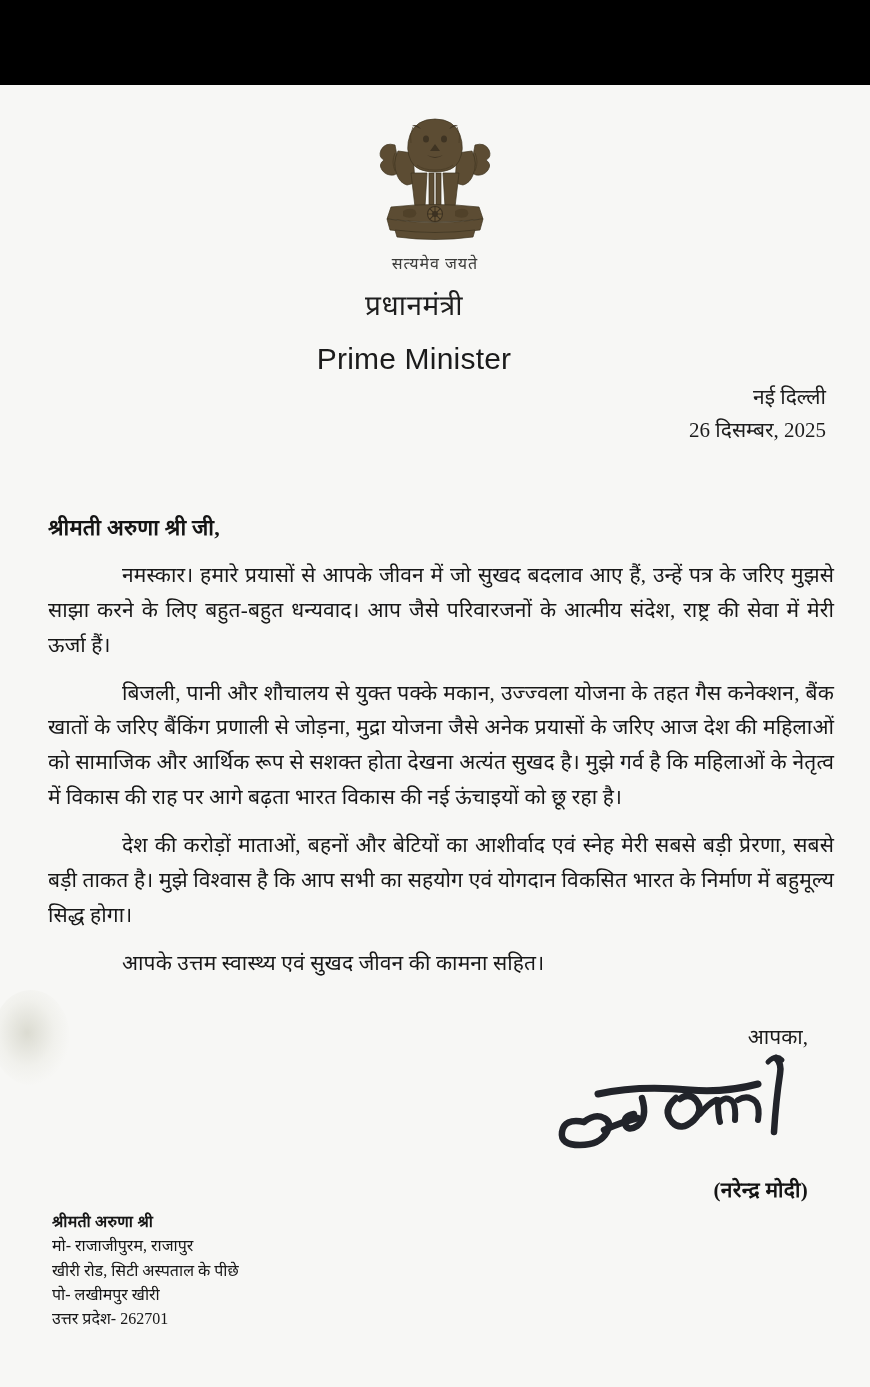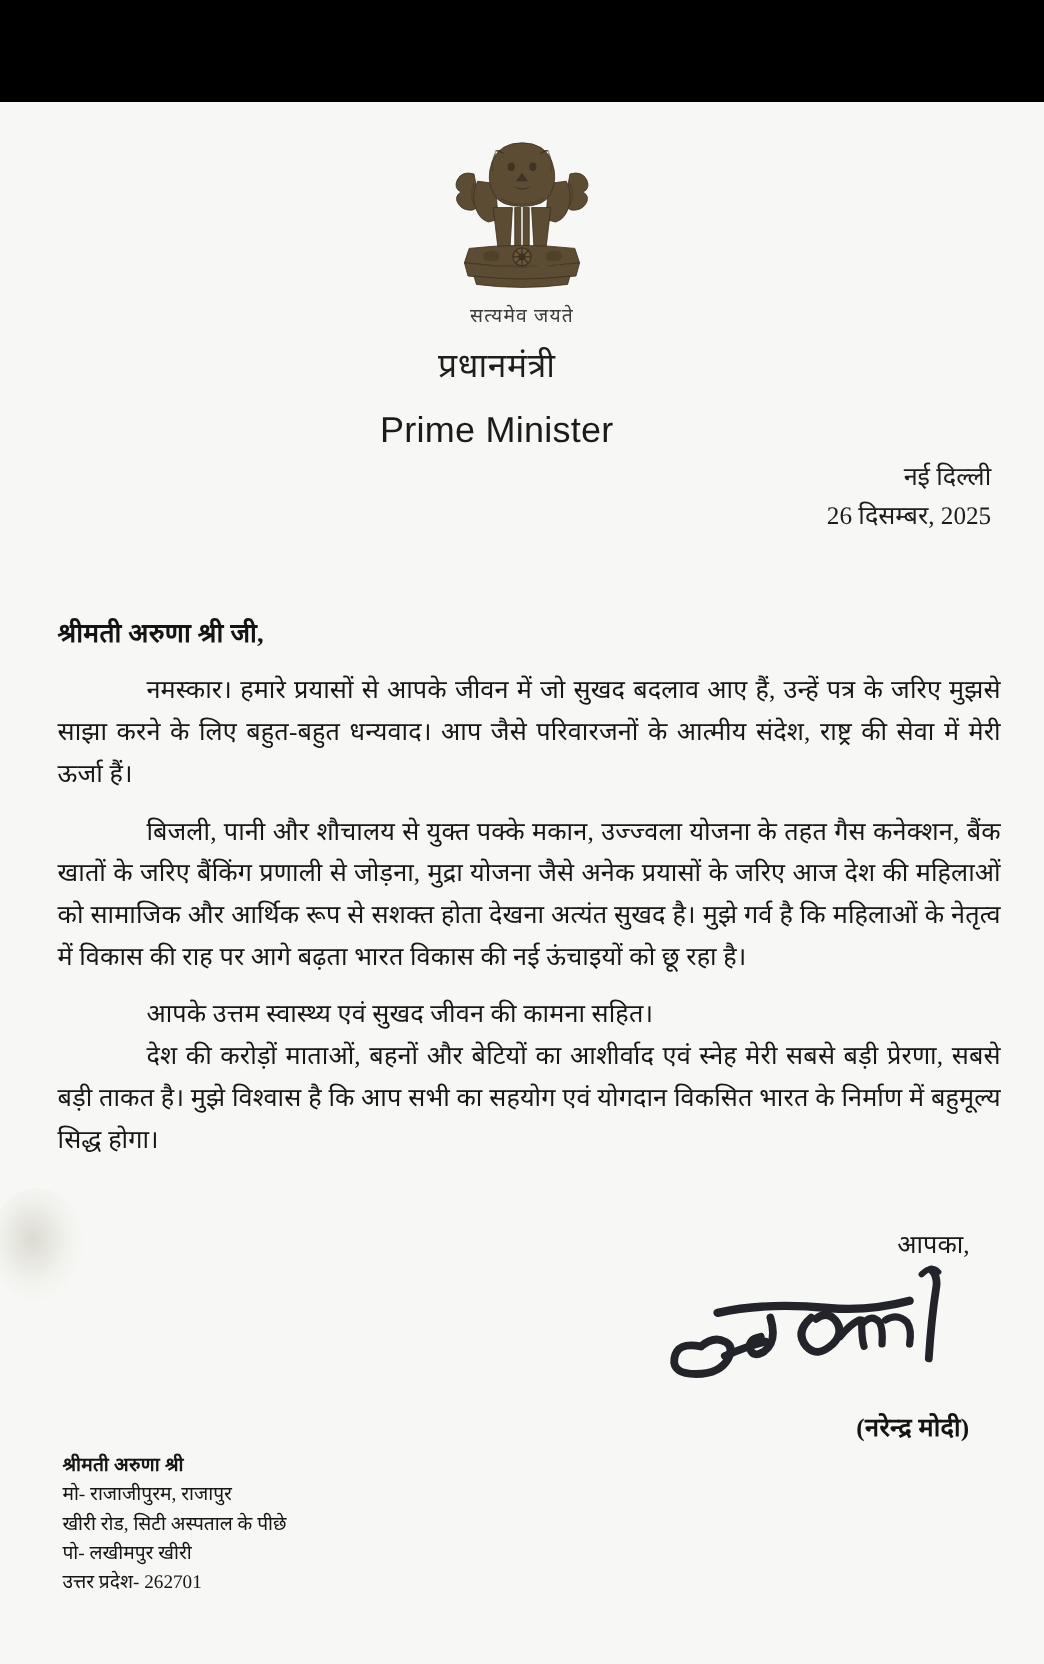--- a/index.html
+++ b/index.html
@@ -269,22 +269,22 @@
 
     <div class="dateline">
       <div>नई दिल्ली</div>
       <div>26 दिसम्बर, 2025</div>
     </div>
 
     <div class="body-block">
       <div class="salutation">श्रीमती अरुणा श्री जी,</div>
       <p class="para">नमस्कार। हमारे प्रयासों से आपके जीवन में जो सुखद बदलाव आए हैं, उन्हें पत्र के जरिए मुझसे साझा करने के लिए बहुत-बहुत धन्यवाद। आप जैसे परिवारजनों के आत्मीय संदेश, राष्ट्र की सेवा में मेरी ऊर्जा हैं।</p>
       <p class="para">बिजली, पानी और शौचालय से युक्त पक्के मकान, उज्ज्वला योजना के तहत गैस कनेक्शन, बैंक खातों के जरिए बैंकिंग प्रणाली से जोड़ना, मुद्रा योजना जैसे अनेक प्रयासों के जरिए आज देश की महिलाओं को सामाजिक और आर्थिक रूप से सशक्त होता देखना अत्यंत सुखद है। मुझे गर्व है कि महिलाओं के नेतृत्व में विकास की राह पर आगे बढ़ता भारत विकास की नई ऊंचाइयों को छू रहा है।</p>
+      <p class="para">देश की करोड़ों माताओं, बहनों और बेटियों का आशीर्वाद एवं स्नेह मेरी सबसे बड़ी प्रेरणा, सबसे बड़ी ताकत है। मुझे विश्वास है कि आप सभी का सहयोग एवं योगदान विकसित भारत के निर्माण में बहुमूल्य सिद्ध होगा।</p>
       <p class="para last">आपके उत्तम स्वास्थ्य एवं सुखद जीवन की कामना सहित।</p>
-      <p class="para">देश की करोड़ों माताओं, बहनों और बेटियों का आशीर्वाद एवं स्नेह मेरी सबसे बड़ी प्रेरणा, सबसे बड़ी ताकत है। मुझे विश्वास है कि आप सभी का सहयोग एवं योगदान विकसित भारत के निर्माण में बहुमूल्य सिद्ध होगा।</p>
     </div>
 
     <div class="closing-word">आपका,</div>
 
     <div class="signature-wrap">
       <svg class="signature-svg" width="300" height="120" viewBox="0 0 300 120">
         <g fill="none" stroke="#22242a" stroke-linecap="round" stroke-linejoin="round">
 
           <path d="M60 44 q40 -9 92 -4 q34 3 68 -6" stroke-width="7"></path>
 

